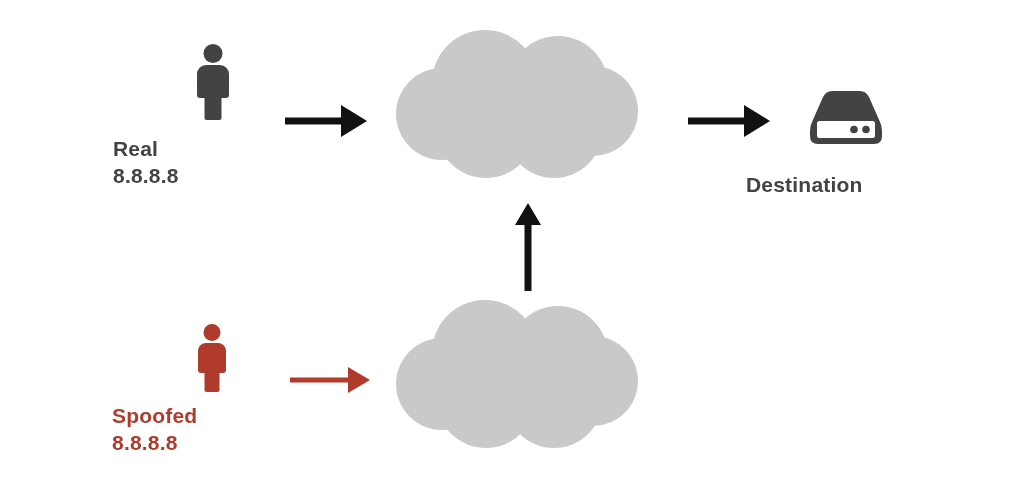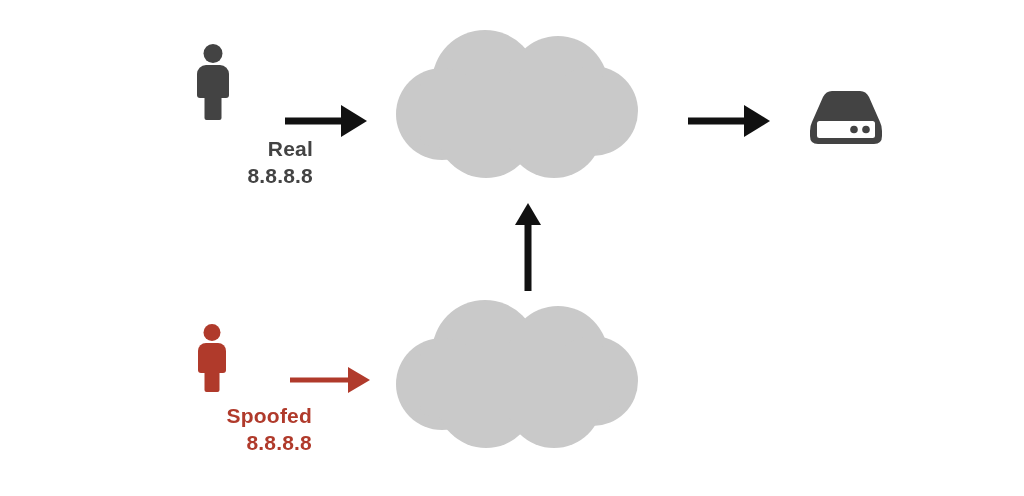--- a/index.html
+++ b/index.html
@@ -14,21 +14,21 @@
     position: relative;
     width: 1024px;
     height: 496px;
     background: #ffffff;
     overflow: hidden;
   }
 
   
   .label-block {
     position: absolute;
-    text-align: right;
+    text-align: left;
     font-weight: bold;
     line-height: 1.28;
     white-space: nowrap;
   }
   .label-block .line1 { font-size: 21px; letter-spacing: .2px; }
   .label-block .line2 { font-size: 21px; letter-spacing: .2px; }
 
   .label-real    { color: #434343; }
   .label-spoofed { color: #B03A2B; }
   .label-dest    { color: #434343; }
@@ -144,20 +144,21 @@
                Q2 56 2 48 V43 Q2 38 4 34 L15 9 Q18 3 24 3 Z" fill="#434343"></path>
 
       <rect x="9" y="33" width="58" height="17" rx="2.5" fill="#ffffff"></rect>
 
       <circle cx="46" cy="41.5" r="3.8" fill="#434343"></circle>
       <circle cx="58" cy="41.5" r="3.8" fill="#434343"></circle>
     </svg>
   </div>
 
   <div class="label-block label-dest" style="left:746px; top:172px; width:200px;">
+    <div class="line1">Destination</div>
   </div>
 
   <div class="arrow-v" style="left:512px; top:203px; width:32px; height:88px;">
     <span class="shaft" style="width:7px; height:68px; background:#111111;"></span>
     <span class="head" style="border-width:0 13px 22px 13px; border-bottom-color:#111111;"></span>
   </div>
 
   <div class="person" style="left:194px; top:324px; width:36px; height:68px;">
     <span class="head" style="width:17px; height:17px; background:#B03A2B;"></span>
     <span class="torso" style="top:19px; width:28px; height:30px; background:#B03A2B;

